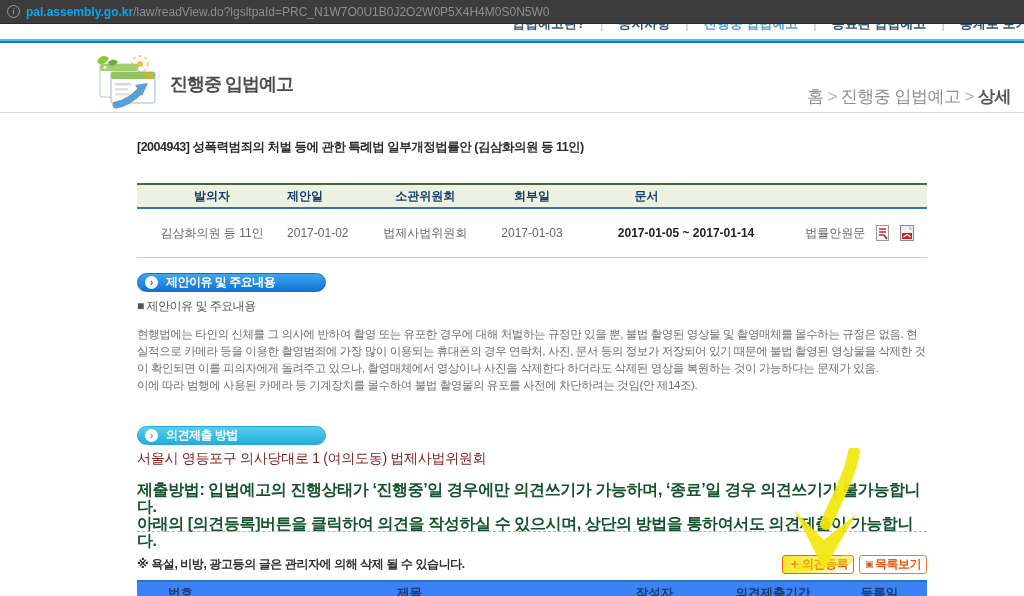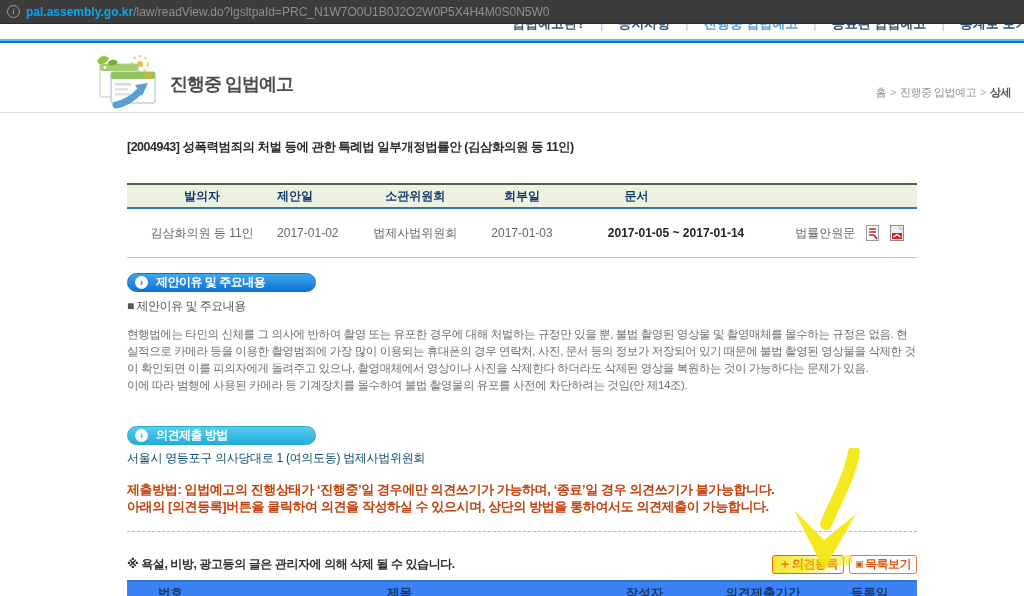--- a/index.html
+++ b/index.html
@@ -27,30 +27,30 @@
   .nav-item { cursor:pointer; }
   .nav-item.active { color:#5b9ecf; }
 
   .band { position:absolute; top:39px; left:0; width:1024px; height:4px;
           background:linear-gradient(#46c4ec 0 50%, #1b72c2 50% 100%); }
 
   
   .logo { position:absolute; left:94px; top:55px; }
   .page-title { position:absolute; left:170px; top:72px; font-size:18px;
                 font-weight:bold; color:#4c4c4c; letter-spacing:-1px; }
-  .breadcrumb { position:absolute; top:85px; right:13px; font-size:11px;
+  .breadcrumb { position:absolute; top:85px; right:13px; font-size:17px;
                 color:#8f8f8f; letter-spacing:-0.5px; }
   .breadcrumb .bsep { color:#b0b0b0; padding:0 4px; }
   .breadcrumb .cur { color:#555; font-weight:bold; }
   .breadcrumb span[data-interactable="true"] { cursor:pointer; }
   .hline { position:absolute; top:112px; left:0; width:1024px; height:0;
            border-top:1px solid #dcdcdc; }
 
   
-  .content { position:absolute; left:127px; top:0; width:790px; height:489px;text-decoration:underline; }
+  .content { position:absolute; left:137px; top:0; width:790px; height:489px;text-decoration:underline; }
   .bill-title { position:absolute; top:139px; left:0; width:790px;
                 font-size:12.5px; font-weight:bold; color:#2b2b2b; letter-spacing:-0.5px; }
 
   
   .info-table { position:absolute; top:167px; left:0; width:790px; font-size:12px;margin-top:16px; }
   .it-head { display:flex; height:26px; align-items:center; background:#edf1e1;
              border-top:2px solid #49663f; border-bottom:2px solid #2e75c0;
              color:#15396b; font-weight:bold; }
   .it-row  { display:flex; height:49px; align-items:center; color:#666;
              border-bottom:1px solid #c9c9c9; }
@@ -73,24 +73,24 @@
   .pill-blue .pc { color:#1377d2; }
   .pill-cyan { top:426px; background:linear-gradient(#55cdf0,#25aed9);
                border:1px solid #2aa8cf; }
   .pill-cyan .pc { color:#27b0da; }
 
   .subhead { position:absolute; top:298px; left:0; font-size:12px; color:#555;
              letter-spacing:-0.5px; }
   .body-text { position:absolute; left:0; width:790px; font-size:11.5px;
                color:#6e6e6e; line-height:17px; letter-spacing:-0.4px; }
   .p1 { top:326px; } .p2 { top:377px; }
-  .addr { position:absolute; top:450px; left:0; font-size:12px; color:#0c4a6e;
+  .addr { position:absolute; top:450px; left:0; font-size:14px; color:#7f1d1d;
           letter-spacing:-0.3px; }
-  .method { position:absolute; top:481px; left:0; width:790px; font-size:13px;
-            font-weight:bold; color:#c2410c; line-height:17px; letter-spacing:-0.4px; }
+  .method { position:absolute; top:481px; left:0; width:790px; font-size:16px;
+            font-weight:bold; color:#14532d; line-height:17px; letter-spacing:-0.4px; }
   .dash { position:absolute; top:531px; left:0; width:790px; height:0;
           border-top:1px dashed #b5b5b5; }
 
   
   .note-row { position:absolute; top:553px; left:0; width:790px; height:22px;
               display:flex; align-items:center; justify-content:space-between; }
   .note { font-size:12px; font-weight:bold; color:#2e2e2e; letter-spacing:-0.4px; }
   .btns { display:flex; gap:5px; align-items:center; }
   .btn { display:flex; align-items:center; height:19px; padding:0 5px;
          border:1px solid #f07830; border-radius:3px; background:#fff;

